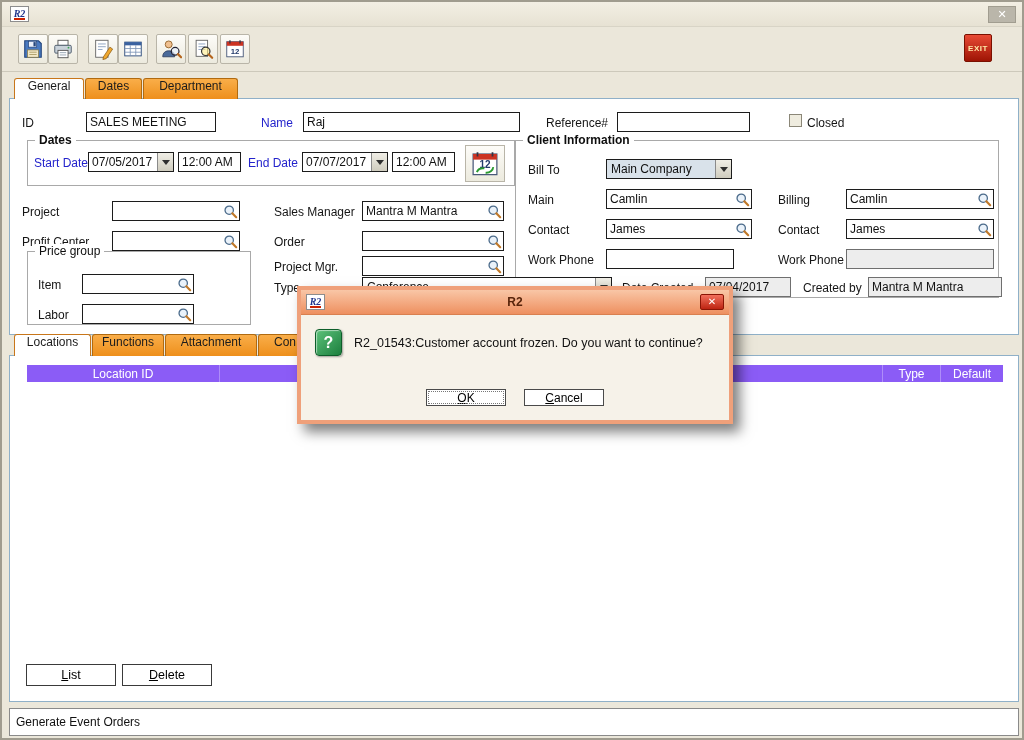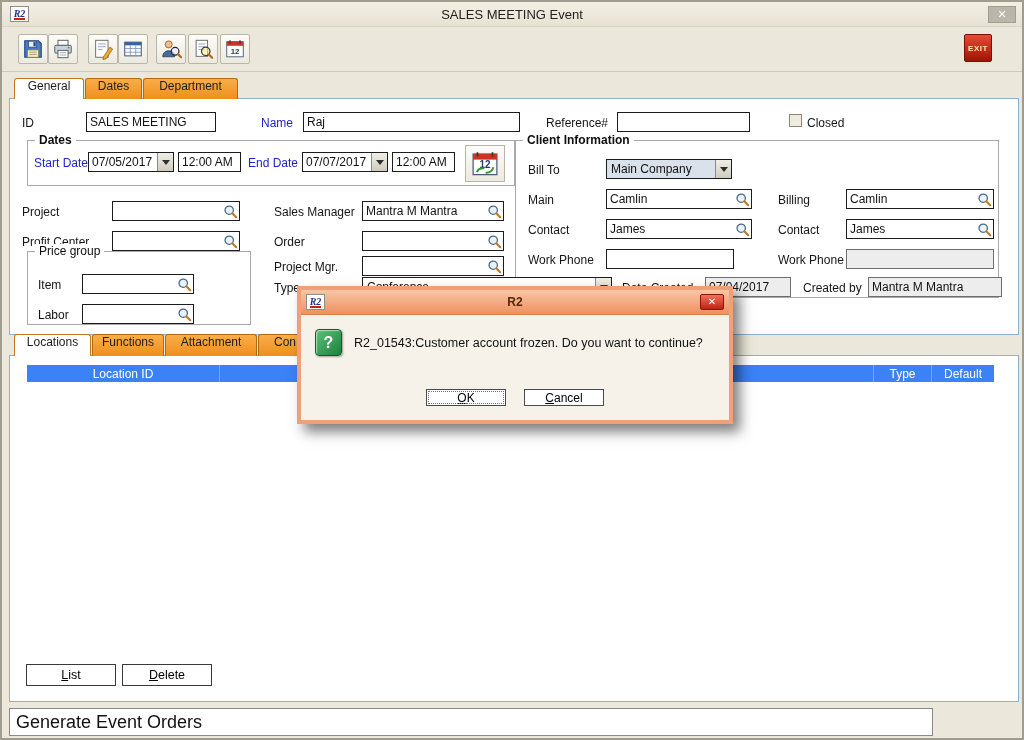--- a/index.html
+++ b/index.html
@@ -21,42 +21,42 @@
   .exitbtn{position:absolute;top:6px;right:30px;width:28px;height:28px;background:linear-gradient(#e84a35,#9e1404);border:1px solid #7a1000;border-radius:2px;color:#ffe9a8;font-weight:bold;font-size:8px;letter-spacing:.5px;display:flex;align-items:center;justify-content:center;cursor:pointer}
 
   
   .tab{position:absolute;height:21px;display:flex;align-items:flex-start;justify-content:center;font-size:12px;color:#1c1c1c;background:linear-gradient(#f9ae49,#ee8f1c);border:1px solid #b06a10;border-bottom:none;border-radius:3px 3px 0 0;cursor:pointer;z-index:2}
   .tab.sel{background:#fff;border-color:#c8761a;z-index:3}
 
   
   .panel{position:absolute;background:#fff;border:1px solid #8fb0c8}
   #panelTop{left:7px;top:96px;width:1010px;height:237px}
   #panelBottom{left:7px;top:353px;width:1010px;height:347px}
-  #statusBar{position:absolute;left:7px;top:706px;width:924px;height:28px;background:#fff;border:1px solid #8a8a8a;display:flex;align-items:center;padding:0 6px;font-size:18px;color:#111}
+  #statusBar{position:absolute;left:7px;top:706px;width:1010px;height:28px;background:#fff;border:1px solid #8a8a8a;display:flex;align-items:center;padding:0 6px;font-size:12px;color:#111}
 
   
   .lb{position:absolute;font-size:12px;color:#151515;white-space:nowrap}
   .lb.blue{color:#2323cc}
   .fld{position:absolute;height:20px;border:1px solid #1c1c1c;background:#fff;display:flex;align-items:center;overflow:hidden}
   .fld input{flex:1;min-width:0;height:100%;border:0;outline:0;background:transparent;font:12px "Liberation Sans",sans-serif;padding:0 3px;color:#111}
   .fld.ro{background:#ededed;border-color:#6f6f6f}
   .fld .mag{flex:0 0 15px;height:15px;cursor:pointer;margin-right:1px}
   .fld .mag svg{width:15px;height:15px}
   .dd{flex:0 0 16px;height:100%;background:linear-gradient(#f0eee6,#cfccbe);border-left:1px solid #8a8a8a;display:flex;align-items:center;justify-content:center;cursor:pointer}
   .arr{width:0;height:0;border:4px solid transparent;border-top:5px solid #2e2e2e;margin-top:4px}
   .ctext{flex:1;padding:0 4px;font-size:12px;color:#111;white-space:nowrap;overflow:hidden}
   .combo-blue{background:#d9e2ea}
   .grp{position:absolute;border:1px solid #a9a9a9}
   .grp>b{position:absolute;top:-8px;left:7px;background:#fff;padding:0 4px;font-size:12px;line-height:14px;color:#0e0e0e}
   .cb{position:absolute;width:13px;height:13px;background:#efecdf;border:1px solid #8b8778;cursor:pointer}
   .calbtn{position:absolute;background:linear-gradient(#fdfcf8,#eceade);border:1px solid #b9b5a8;display:flex;align-items:center;justify-content:center;cursor:pointer}
   .calbtn svg{width:30px;height:30px}
 
   
-  .thead{position:absolute;left:17px;right:24px;top:9px;height:17px;background:#3b82f6;display:flex;color:#fff;font-size:12px}
+  .thead{position:absolute;left:17px;right:15px;top:9px;height:17px;background:#8b5cf6;display:flex;color:#fff;font-size:12px}
   .th{display:flex;align-items:center;justify-content:center;border-right:1px solid rgba(255,255,255,.3);overflow:hidden}
   .th:last-child{border-right:none}
 
   
   .wbtn{position:absolute;height:22px;background:#fff;border:1px solid #3a3a3a;font:12.5px "Liberation Sans",sans-serif;cursor:pointer}
   .wbtn span{display:block;padding:0 8px}
   .wbtn span::first-letter{text-decoration:underline}
 
   
   #dialog{position:absolute;left:295px;top:284px;width:436px;height:138px;border:4px solid #efa07a;background:#f6f2e9;box-shadow:7px 8px 12px rgba(0,0,0,.5);z-index:100}
@@ -75,21 +75,20 @@
 </style>
 </head>
 <body>
 
 <div id="win">
 
   <div class="titlebar">
     <span class="r2badge">
         <span>R2</span>
       </span>
-    <span class="title-text">SALES MEETING Event</span>
     <span class="winclose">✕</span>
   </div>
 
   <div class="toolbar">
     <div class="tbtn" style="left:16px">
       <svg viewBox="0 0 24 24">
           <path d="M3 3h15l3 3v15H3z" fill="#4a7ac0" stroke="#23457c" stroke-width="1.2"></path>
           <rect x="7" y="3.5" width="9" height="6.5" fill="#e8eef8" stroke="#23457c" stroke-width=".8"></rect>
           <rect x="12.5" y="4.5" width="2.5" height="4.5" fill="#23457c"></rect>
           <rect x="6" y="13" width="12" height="8" fill="#f3e9c8" stroke="#8a7a40" stroke-width=".8"></rect>

